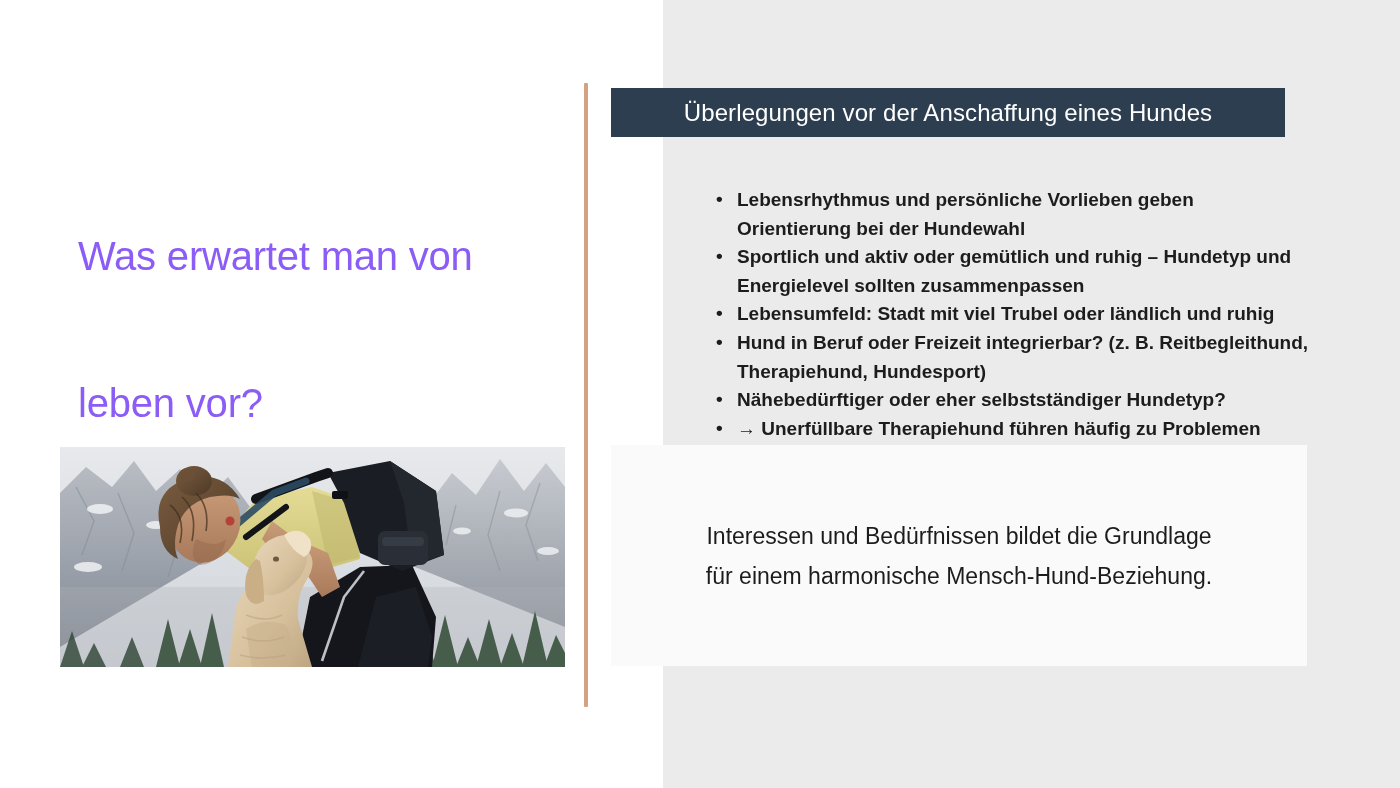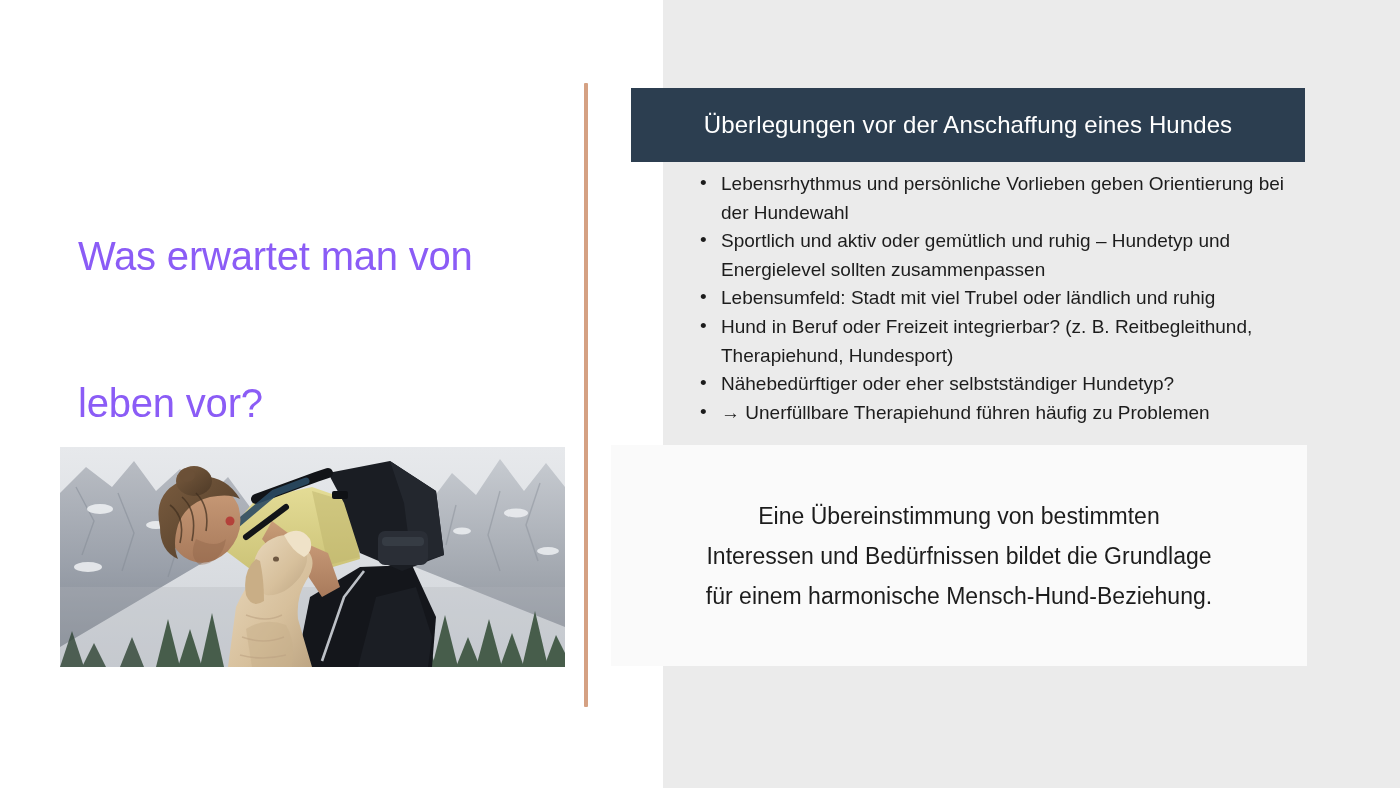--- a/index.html
+++ b/index.html
@@ -70,43 +70,43 @@
     background: #d5a183;
     border-radius: 1px;
   }
 
   
   .header-box {
     position: absolute;
     left: 611px;
     top: 88px;
     width: 674px;
-    height: 74px;
+    height: 49px;
     background: #2c3e50;
     display: flex;
     align-items: center;
     justify-content: center;
-    margin-left: 20px;
   }
   .header-box .header-text {
     color: #ffffff;
     font-size: 24px;
     font-weight: 400;
     letter-spacing: 0.1px;
     white-space: nowrap;
   }
 
   .bullet-list {
     position: absolute;
     left: 694px;
     top: 170px;
     width: 600px;
-    margin: 0;
+    margin: 16px;
     padding: 0;
     list-style: none;
+    font-weight: bold;
   }
   .bullet-list li {
     position: relative;
     padding-left: 27px;
     font-size: 19px;
     line-height: 28.6px;
     color: #1c1c1c;
   }
   .bullet-list li::before {
     content: "\2022";
@@ -309,19 +309,18 @@
     <li>Lebensrhythmus und persönliche Vorlieben geben Orientierung bei der Hundewahl</li>
     <li>Sportlich und aktiv oder gemütlich und ruhig – Hundetyp und Energielevel sollten zusammenpassen</li>
     <li>Lebensumfeld: Stadt mit viel Trubel oder ländlich und ruhig</li>
     <li>Hund in Beruf oder Freizeit integrierbar? (z. B. Reitbegleithund, Therapiehund, Hundesport)</li>
     <li>Nähebedürftiger oder eher selbstständiger Hundetyp?</li>
     <li>→ Unerfüllbare Therapiehund führen häufig zu Problemen</li>
   </ul>
 
   <div class="callout-box">
     <div class="callout-text">
-      <span class="cline">Eine Übereinstimmung von bestimmten</span>
       <span class="cline">Interessen und Bedürfnissen bildet die Grundlage</span>
       <span class="cline">für einem harmonische Mensch-Hund-Beziehung.</span>
     </div>
   </div>
 
 </div>
 
 </body></html>

